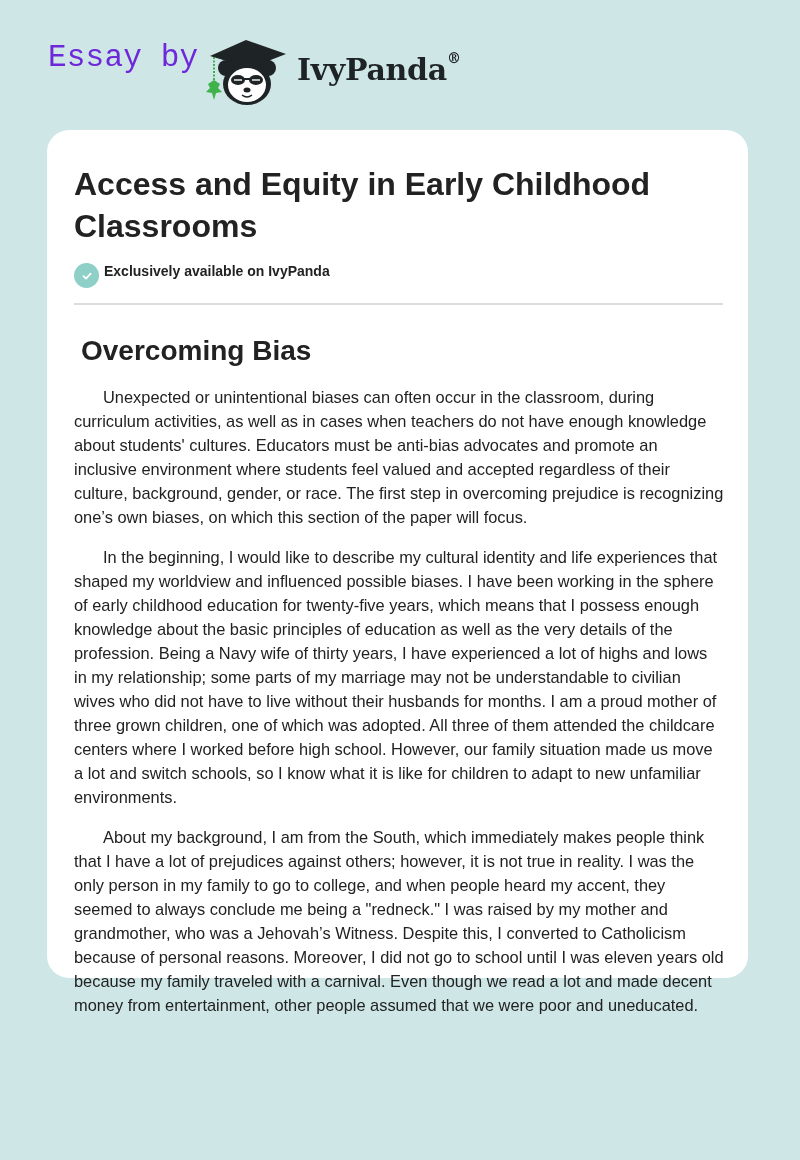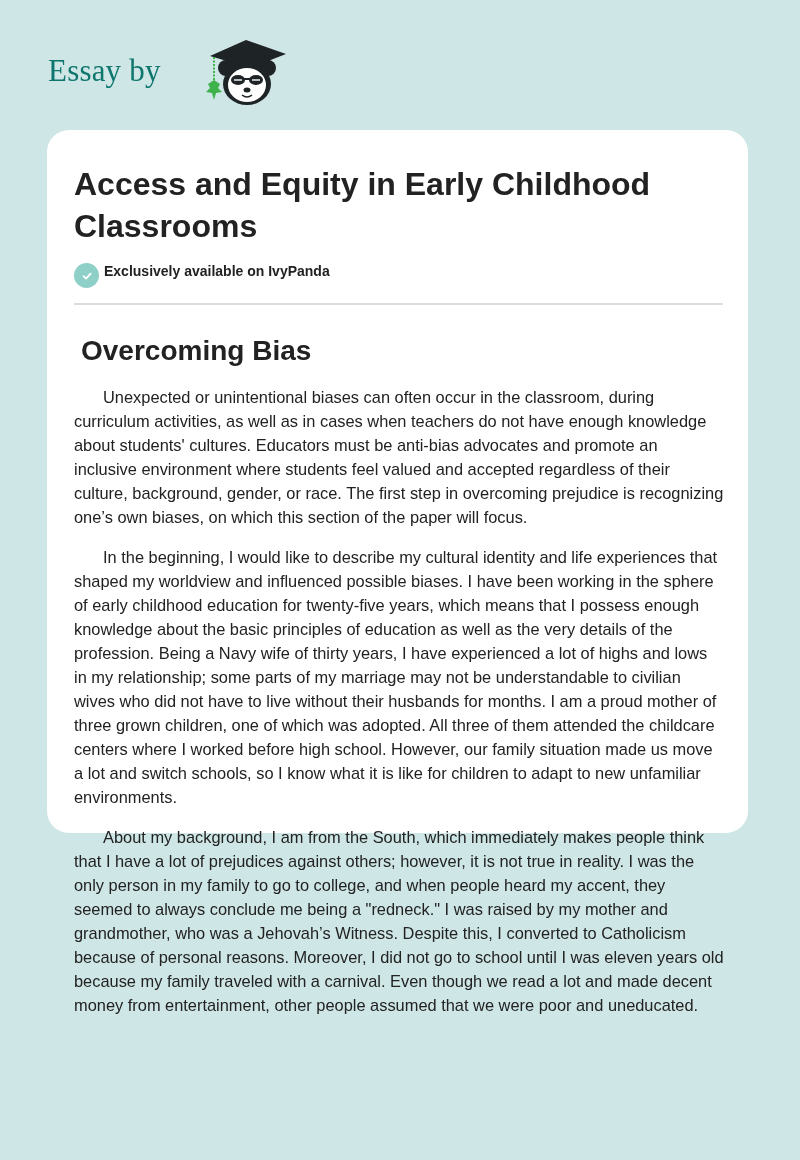--- a/index.html
+++ b/index.html
@@ -18,24 +18,24 @@
   .header {
     position: absolute;
     left: 0;
     top: 0;
     width: 800px;
     height: 130px;
   }
   .essay-by {
     position: absolute;
     left: 48px;
-    top: 53px;
-    font-family: Liberation Serif, serif;
+    top: 40px;
+    font-family: Liberation Mono, monospace;
     font-size: 31px;
-    color: #0f766e;
+    color: #6d28d9;
     letter-spacing: 0.2px;
   }
   .logo-mark {
     position: absolute;
     left: 200px;
     top: 36px;
     width: 92px;
     height: 72px;
   }
   .brand-name {
@@ -52,21 +52,21 @@
     font-size: 14px;
     vertical-align: top;
     position: relative;
     top: -2px;
   }
   .card {
     position: absolute;
     left: 47px;
     top: 130px;
     width: 701px;
-    height: 703px;
+    height: 848px;
     background: #ffffff;
     border-radius: 22px;
   }
   .title {
     position: absolute;
     left: 27px;
     top: 33px;
     width: 640px;
     margin: 0;
     font-size: 32px;
@@ -151,20 +151,21 @@
 
     <ellipse cx="38" cy="44" rx="7" ry="5" fill="#1e2326"></ellipse>
     <ellipse cx="56" cy="44" rx="7" ry="5" fill="#1e2326"></ellipse>
     <rect x="44" y="42" width="6" height="2" fill="#1e2326"></rect>
     <line x1="34" y1="44" x2="42" y2="44" stroke="#ffffff" stroke-width="1.4"></line>
     <line x1="52" y1="44" x2="60" y2="44" stroke="#ffffff" stroke-width="1.4"></line>
 
     <ellipse cx="47" cy="54" rx="3.5" ry="2.5" fill="#1e2326"></ellipse>
     <path d="M42,59 Q47,63 52,59" stroke="#1e2326" stroke-width="1.5" fill="none"></path>
   </svg>
+  <span class="brand-name"><span>IvyPanda</span><sup>®</sup></span>
 </div>
 
 <div class="card">
   <h1 class="title">Access and Equity in Early Childhood Classrooms</h1>
 
   <div class="exclusive">
     <span class="check-icon">
       <svg width="12" height="12" viewBox="0 0 12 12">
         <path d="M2.5,6.2 L5,8.6 L9.6,3.6" stroke="#ffffff" stroke-width="1.8" fill="none" stroke-linecap="round" stroke-linejoin="round"></path>
       </svg>

